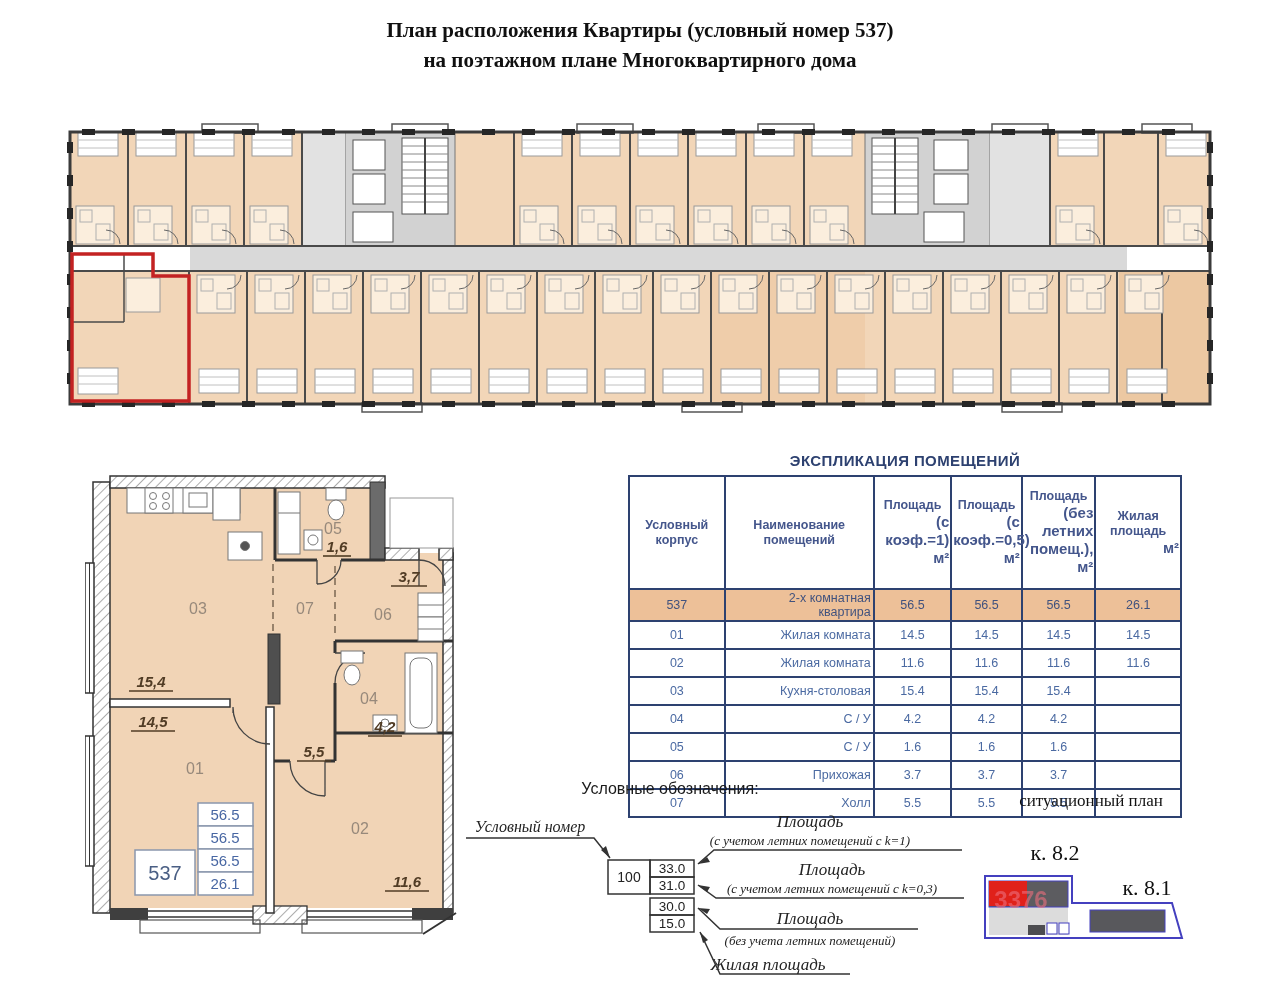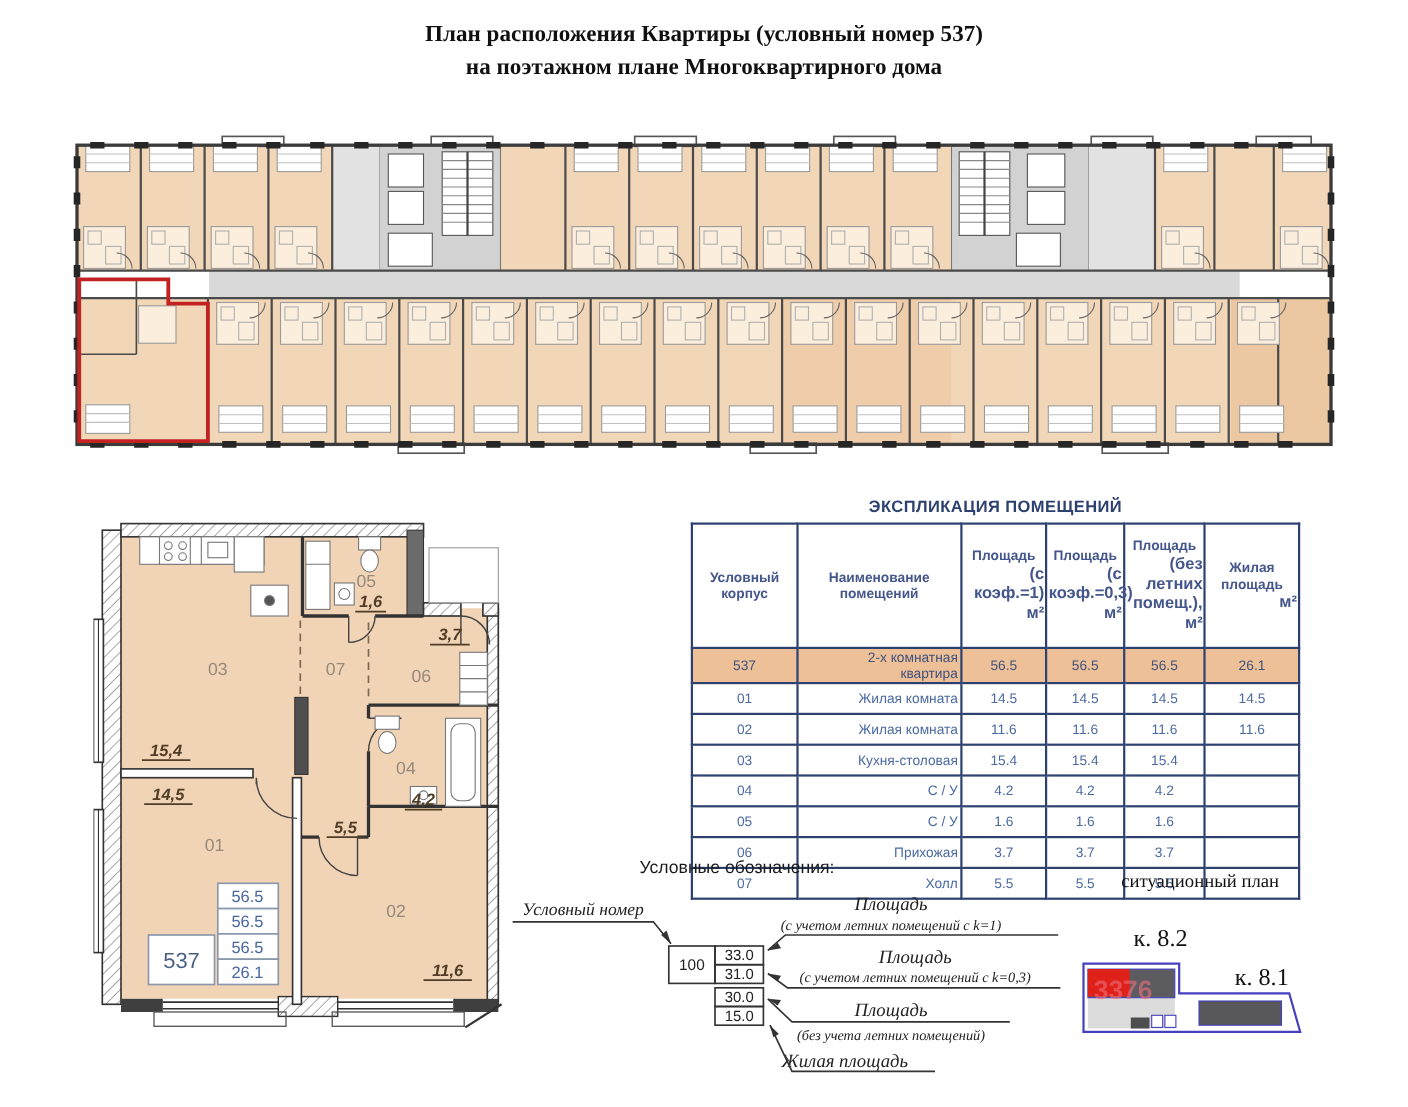--- a/index.html
+++ b/index.html
@@ -374,21 +374,21 @@
         <div class="h1">Наименование</div>
         <div class="h1">помещений</div>
           </th>
       <th>
         <div class="h1">Площадь</div>
         <div class="h2">(с коэф.=1)</div>
         <div class="h2">м²</div>
           </th>
       <th>
         <div class="h1">Площадь</div>
-        <div class="h2">(с коэф.=0,3)</div>
+        <div class="h2">(с коэф.=0,5)</div>
         <div class="h2">м²</div>
           </th>
       <th>
         <div class="h1">Площадь</div>
         <div class="h2">(без летних</div>
         <div class="h2">помещ.), м²</div>
           </th>
       <th>
         <div class="h1">Жилая</div>
         <div class="h1">площадь</div>

